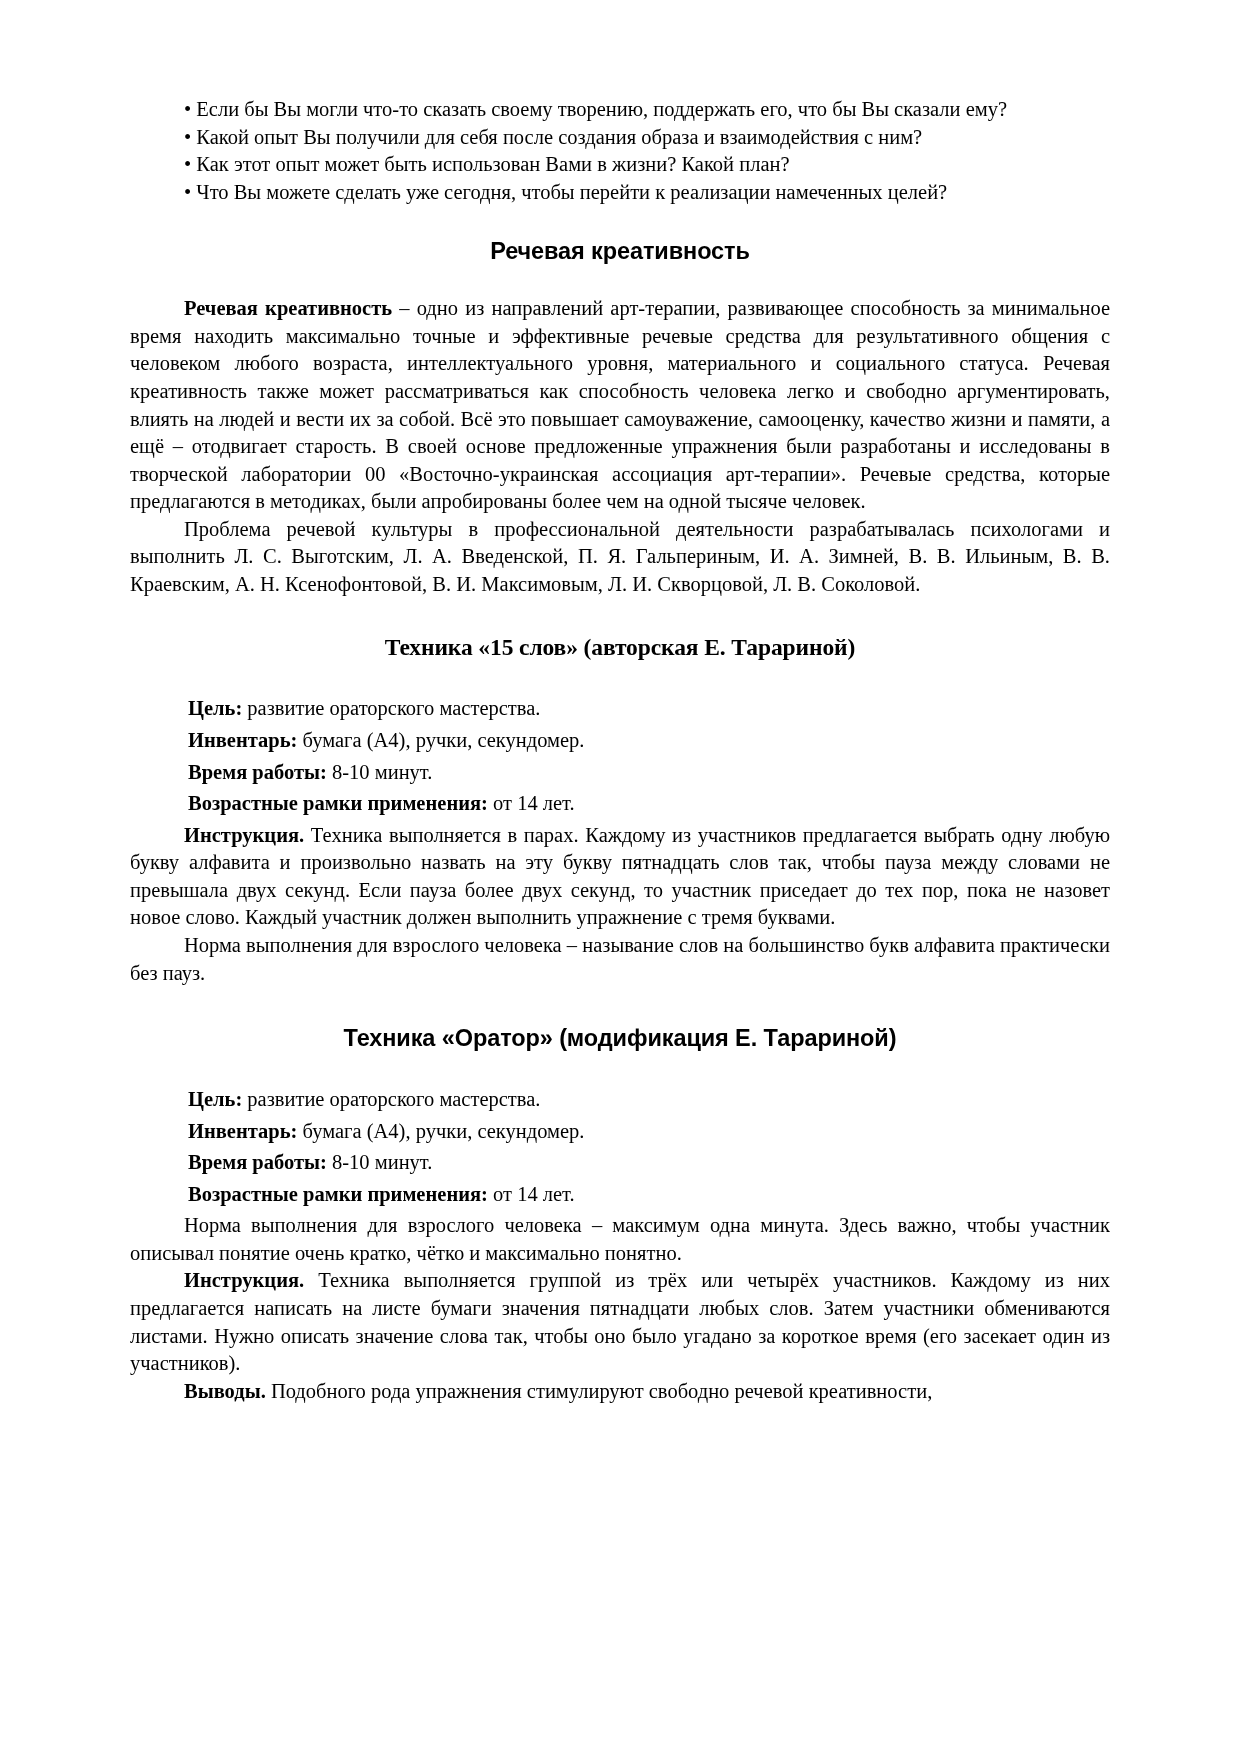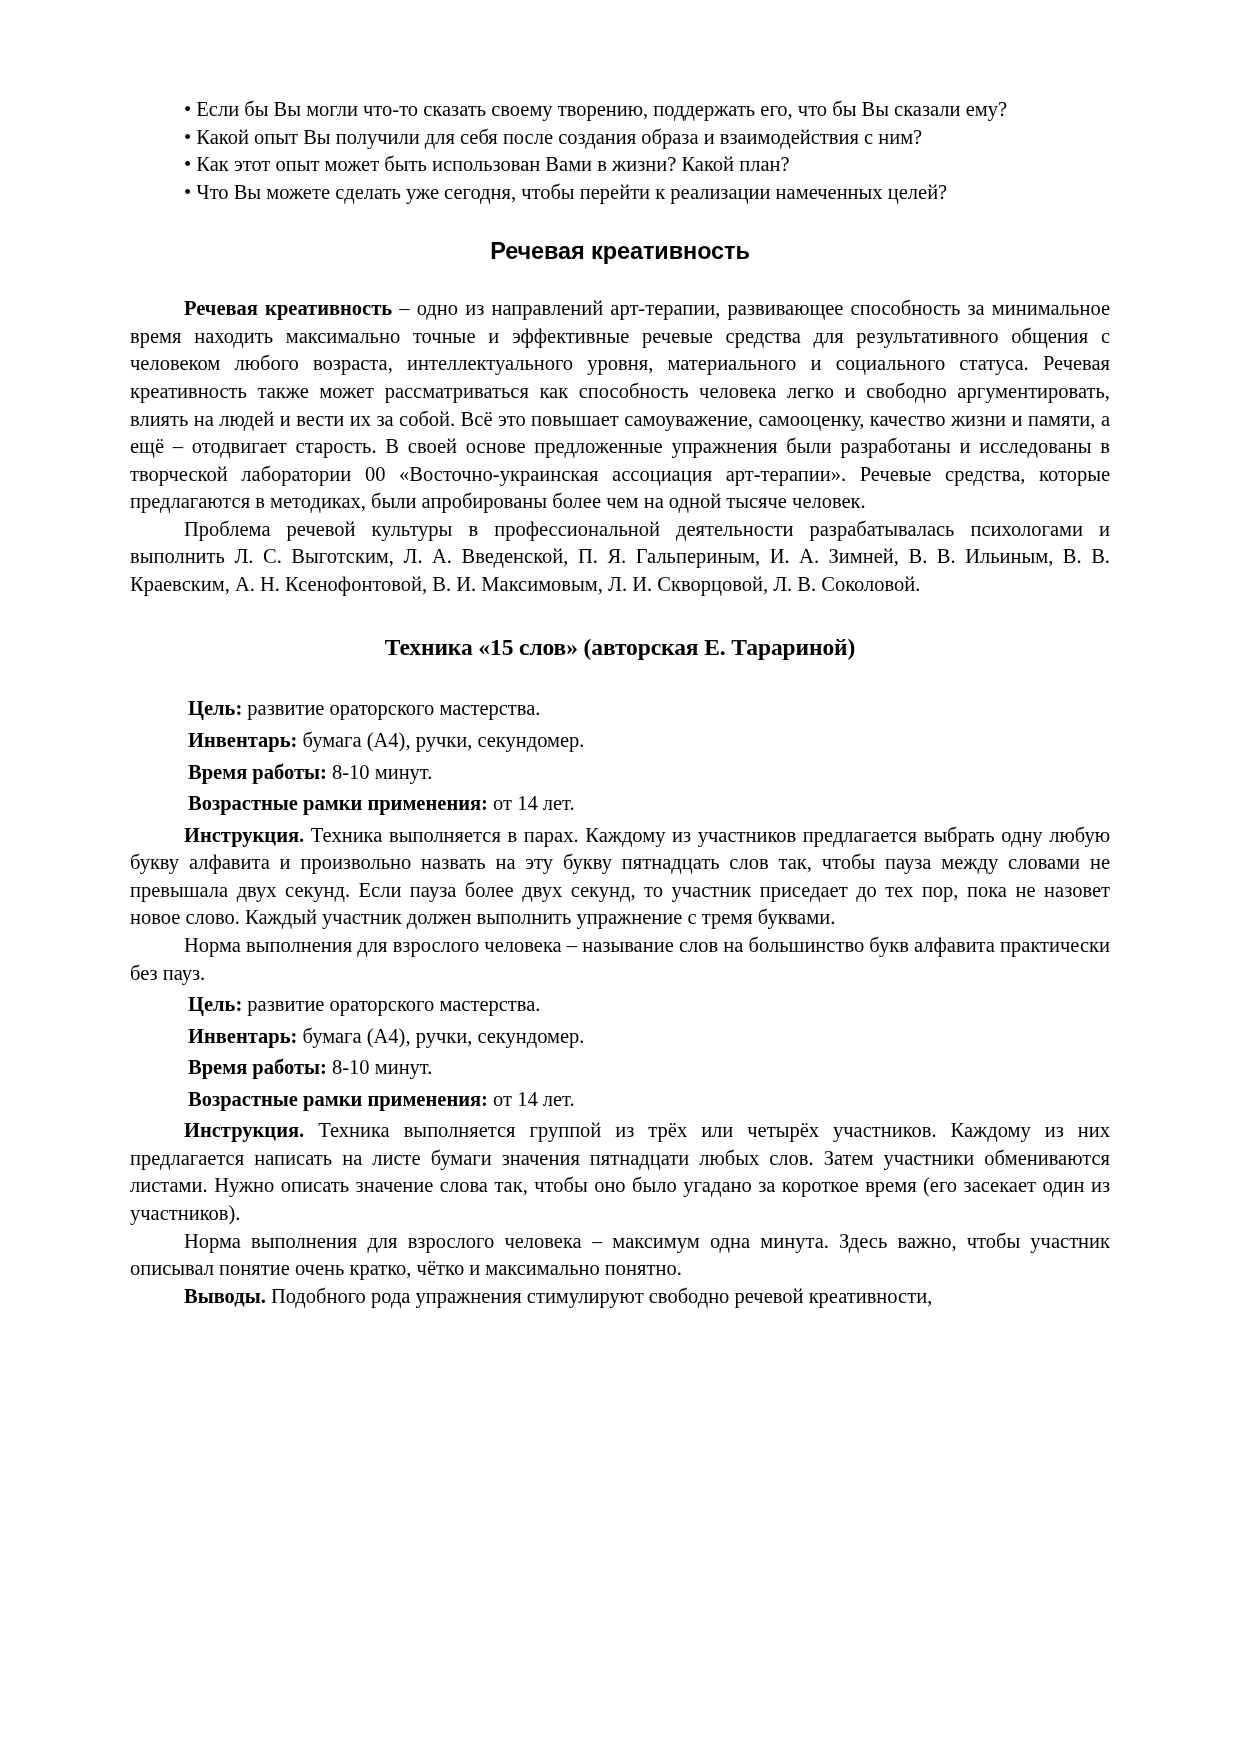--- a/index.html
+++ b/index.html
@@ -98,27 +98,28 @@
     <p class="body-text spec-line"><b class="run spec-label">Инвентарь:</b><span> бумага (А4), ручки, секундомер.</span></p>
     <p class="body-text spec-line"><b class="run spec-label">Время работы:</b><span> 8-10 минут.</span></p>
     <p class="body-text spec-line"><b class="run spec-label">Возрастные рамки применения:</b><span> от 14 лет.</span></p>
   </div>
 
   <p class="body-text para"><b class="run lead">Инструкция.</b><span>   Техника выполняется в парах. Каждому из участников предлагается выбрать одну любую букву алфавита и произвольно назвать на эту букву пятнадцать слов так, чтобы пауза между словами не превышала двух секунд. Если пауза более двух секунд, то участник приседает до тех пор, пока не назовет новое слово. Каждый участник должен выполнить упражнение с тремя буквами.</span></p>
 
   <p class="body-text para">Норма выполнения для взрослого человека – называние слов на большинство букв алфавита практически без пауз.</p>
 
 
+  <h2 class="heading h-tech-orator">Техника «Оратор» (модификация Е. Тарариной)</h2>
 
   <div>
     <p class="body-text spec-line"><b class="run spec-label">Цель:</b><span> развитие ораторского мастерства.</span></p>
     <p class="body-text spec-line"><b class="run spec-label">Инвентарь:</b><span> бумага (А4), ручки, секундомер.</span></p>
     <p class="body-text spec-line"><b class="run spec-label">Время работы:</b><span> 8-10 минут.</span></p>
     <p class="body-text spec-line"><b class="run spec-label">Возрастные рамки применения:</b><span> от 14 лет.</span></p>
   </div>
 
+  <p class="body-text para">Норма выполнения для взрослого человека – максимум одна минута. Здесь важно, чтобы участник описывал понятие очень кратко, чётко и максимально понятно.</p>
+
   <p class="body-text para"><b class="run lead">Инструкция.</b><span>   Техника выполняется группой из трёх или четырёх участников. Каждому из них предлагается написать на листе бумаги значения пятнадцати любых слов. Затем участники обмениваются листами. Нужно описать значение слова так, чтобы оно было угадано за короткое время (его засекает один из участников).</span></p>
-
-  <p class="body-text para">Норма выполнения для взрослого человека – максимум одна минута. Здесь важно, чтобы участник описывал понятие очень кратко, чётко и максимально понятно.</p>
 
   <p class="body-text para"><b class="run lead">Выводы.</b><span>  Подобного рода упражнения стимулируют свободно речевой креативности,</span></p>
 
 </div>
 
 </body></html>

